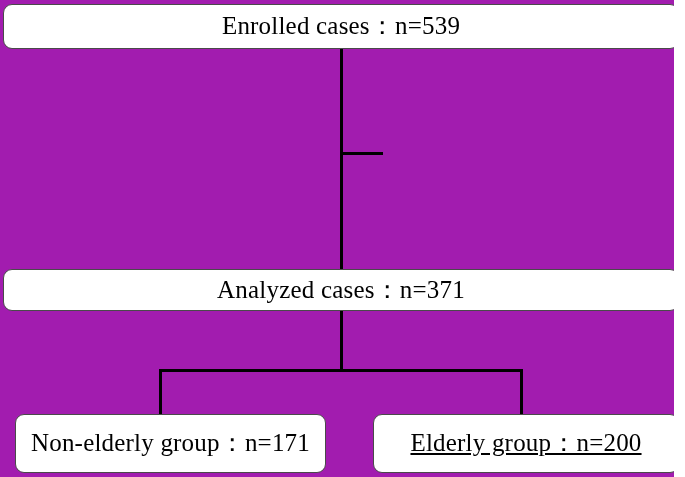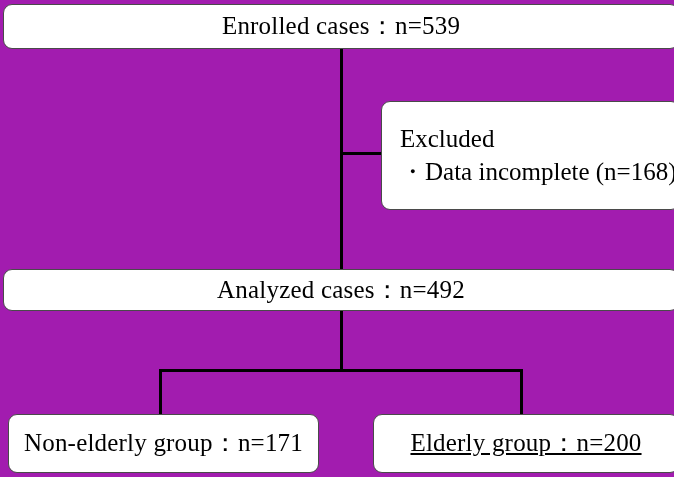--- a/index.html
+++ b/index.html
@@ -59,21 +59,21 @@
     font-size: 25px;
     line-height: 1.3;
     white-space: pre;
     text-align: left;
   }
   #node-analyzed {
     left: 3px;  top: 269px;
     width: 676px; height: 42px;
   }
   #node-nonelderly {
-    left: 8px;  top: 414px;
+    left: 15px;  top: 414px;
     width: 311px; height: 59px;
   }
   #node-elderly {
     left: 373px; top: 414px;
     width: 306px; height: 59px; text-decoration: underline;
   }
 
   
   .conn {
     position: absolute;
@@ -128,29 +128,23 @@
   <div class="conn conn-h" id="conn-split-bar"></div>
 
   <div class="conn conn-v" id="conn-drop-left"></div>
 
   <div class="conn conn-v" id="conn-drop-right"></div>
 
   <div class="node" id="node-enrolled">
     <span class="node-text">Enrolled cases：n=539</span>
   </div>
 
-  <div class="node" id="node-excluded">
-    <div class="excluded-body">
-      <div class="excluded-line">Excluded</div>
-      <div class="excluded-line">・Data incomplete (n=168)</div>
-    </div>
-  </div>
 
   <div class="node" id="node-analyzed">
-    <span class="node-text">Analyzed cases：n=492</span>
+    <span class="node-text">Analyzed cases：n=371</span>
   </div>
 
   <div class="node" id="node-nonelderly">
     <span class="node-text">Non-elderly group：n=171</span>
   </div>
 
   <div class="node" id="node-elderly">
     <span class="node-text">Elderly group：n=200</span>
   </div>
 

